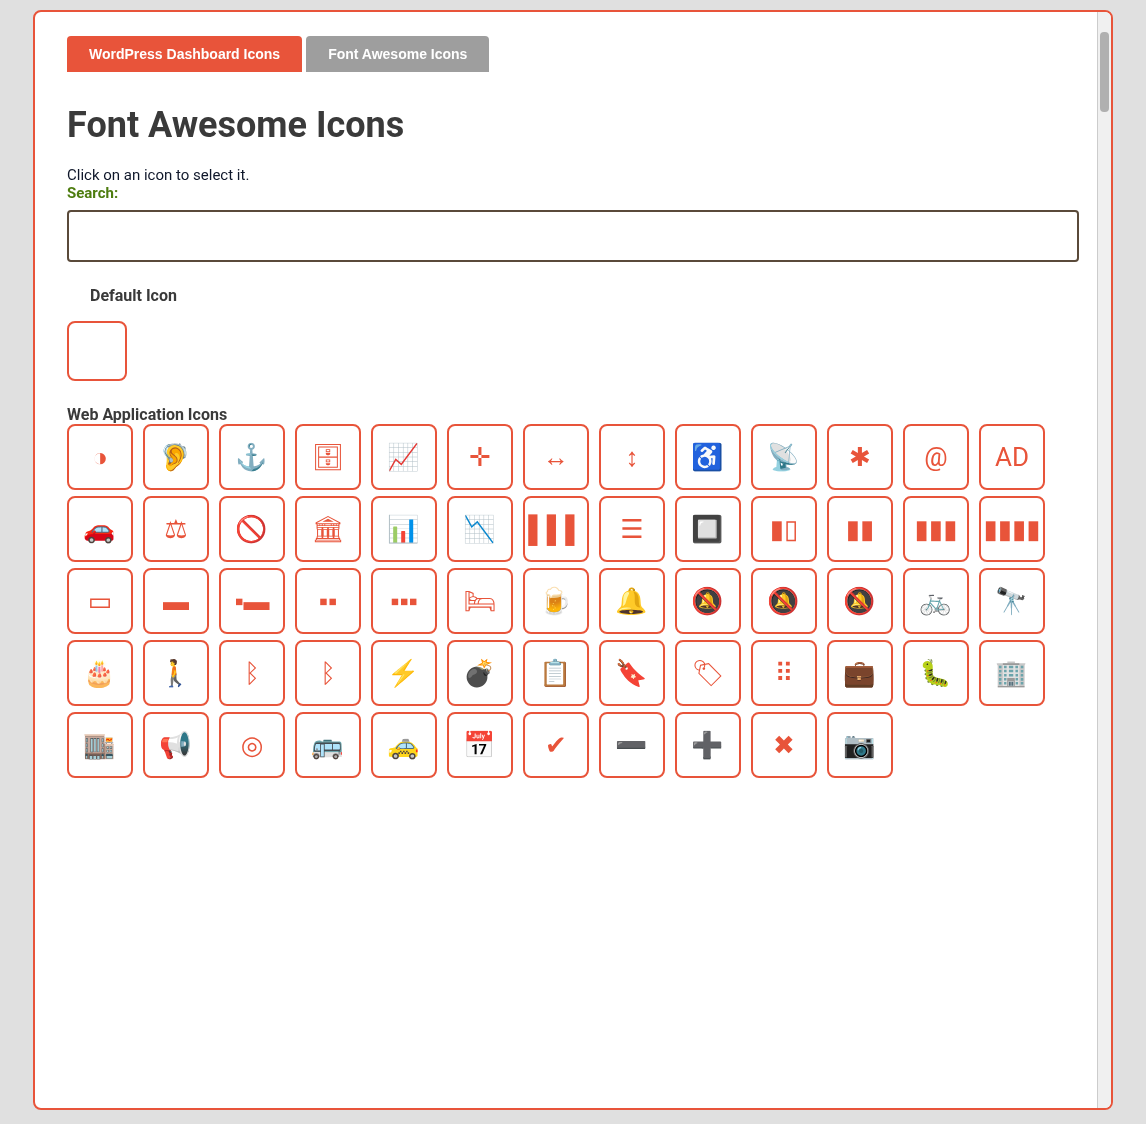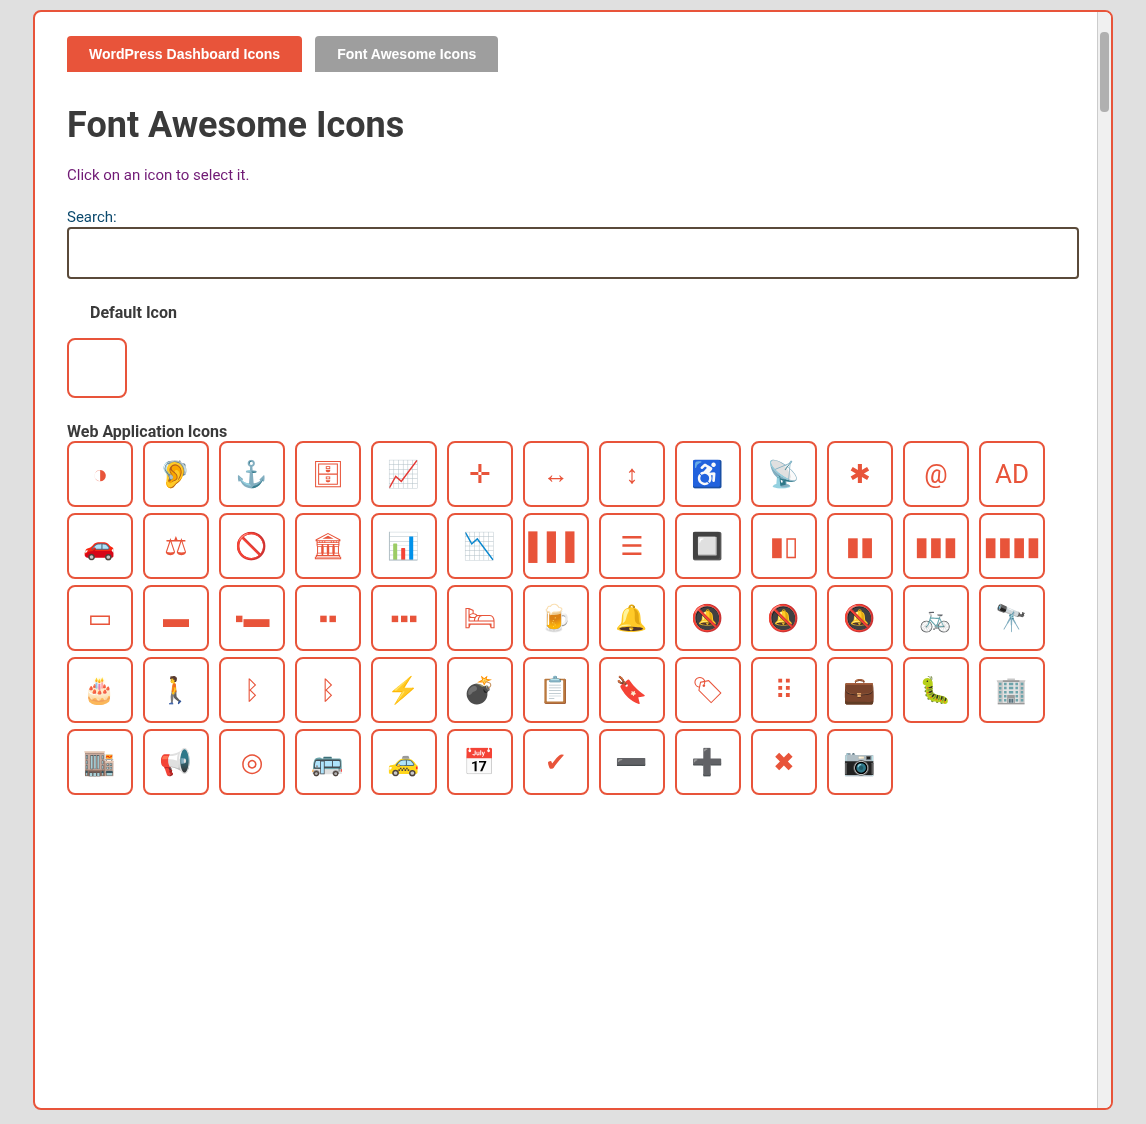--- a/index.html
+++ b/index.html
@@ -37,21 +37,21 @@
       top: 20px;
       left: 2px;
       right: 2px;
       height: 80px;
       background: #b0b0b0;
       border-radius: 4px;
     }
     
     .tabs {
       display: flex;
-      gap: 9px;
+      gap: 0;
       margin-bottom: 32px;
     }
     .tab {
       padding: 10px 22px;
       font-size: 14px;
       font-weight: 600;
       cursor: pointer;
       border-radius: 4px 4px 0 0;
       border: none;
     }
@@ -67,29 +67,28 @@
     
     .page-title {
       font-size: 36px;
       font-weight: 700;
       color: #3a3a3a;
       margin-bottom: 20px;
     }
     
     .subtitle {
       font-size: 15px;
-      color: #701a75;
-      margin-bottom: 24px;
+      color: #0f172a;
     }
     
     .search-label {
       font-size: 15px;
-      font-weight: 400;
-      color: #0c4a6e;
-      margin-bottom: 1px;
+      font-weight: 700;
+      color: #4d7c0f;
+      margin-bottom: 8px;
       display: block;
     }
     .search-input {
       width: 100%;
       height: 52px;
       border: 2px solid #5a4a3a;
       border-radius: 4px;
       padding: 0 12px;
       font-size: 16px;
       outline: none;

